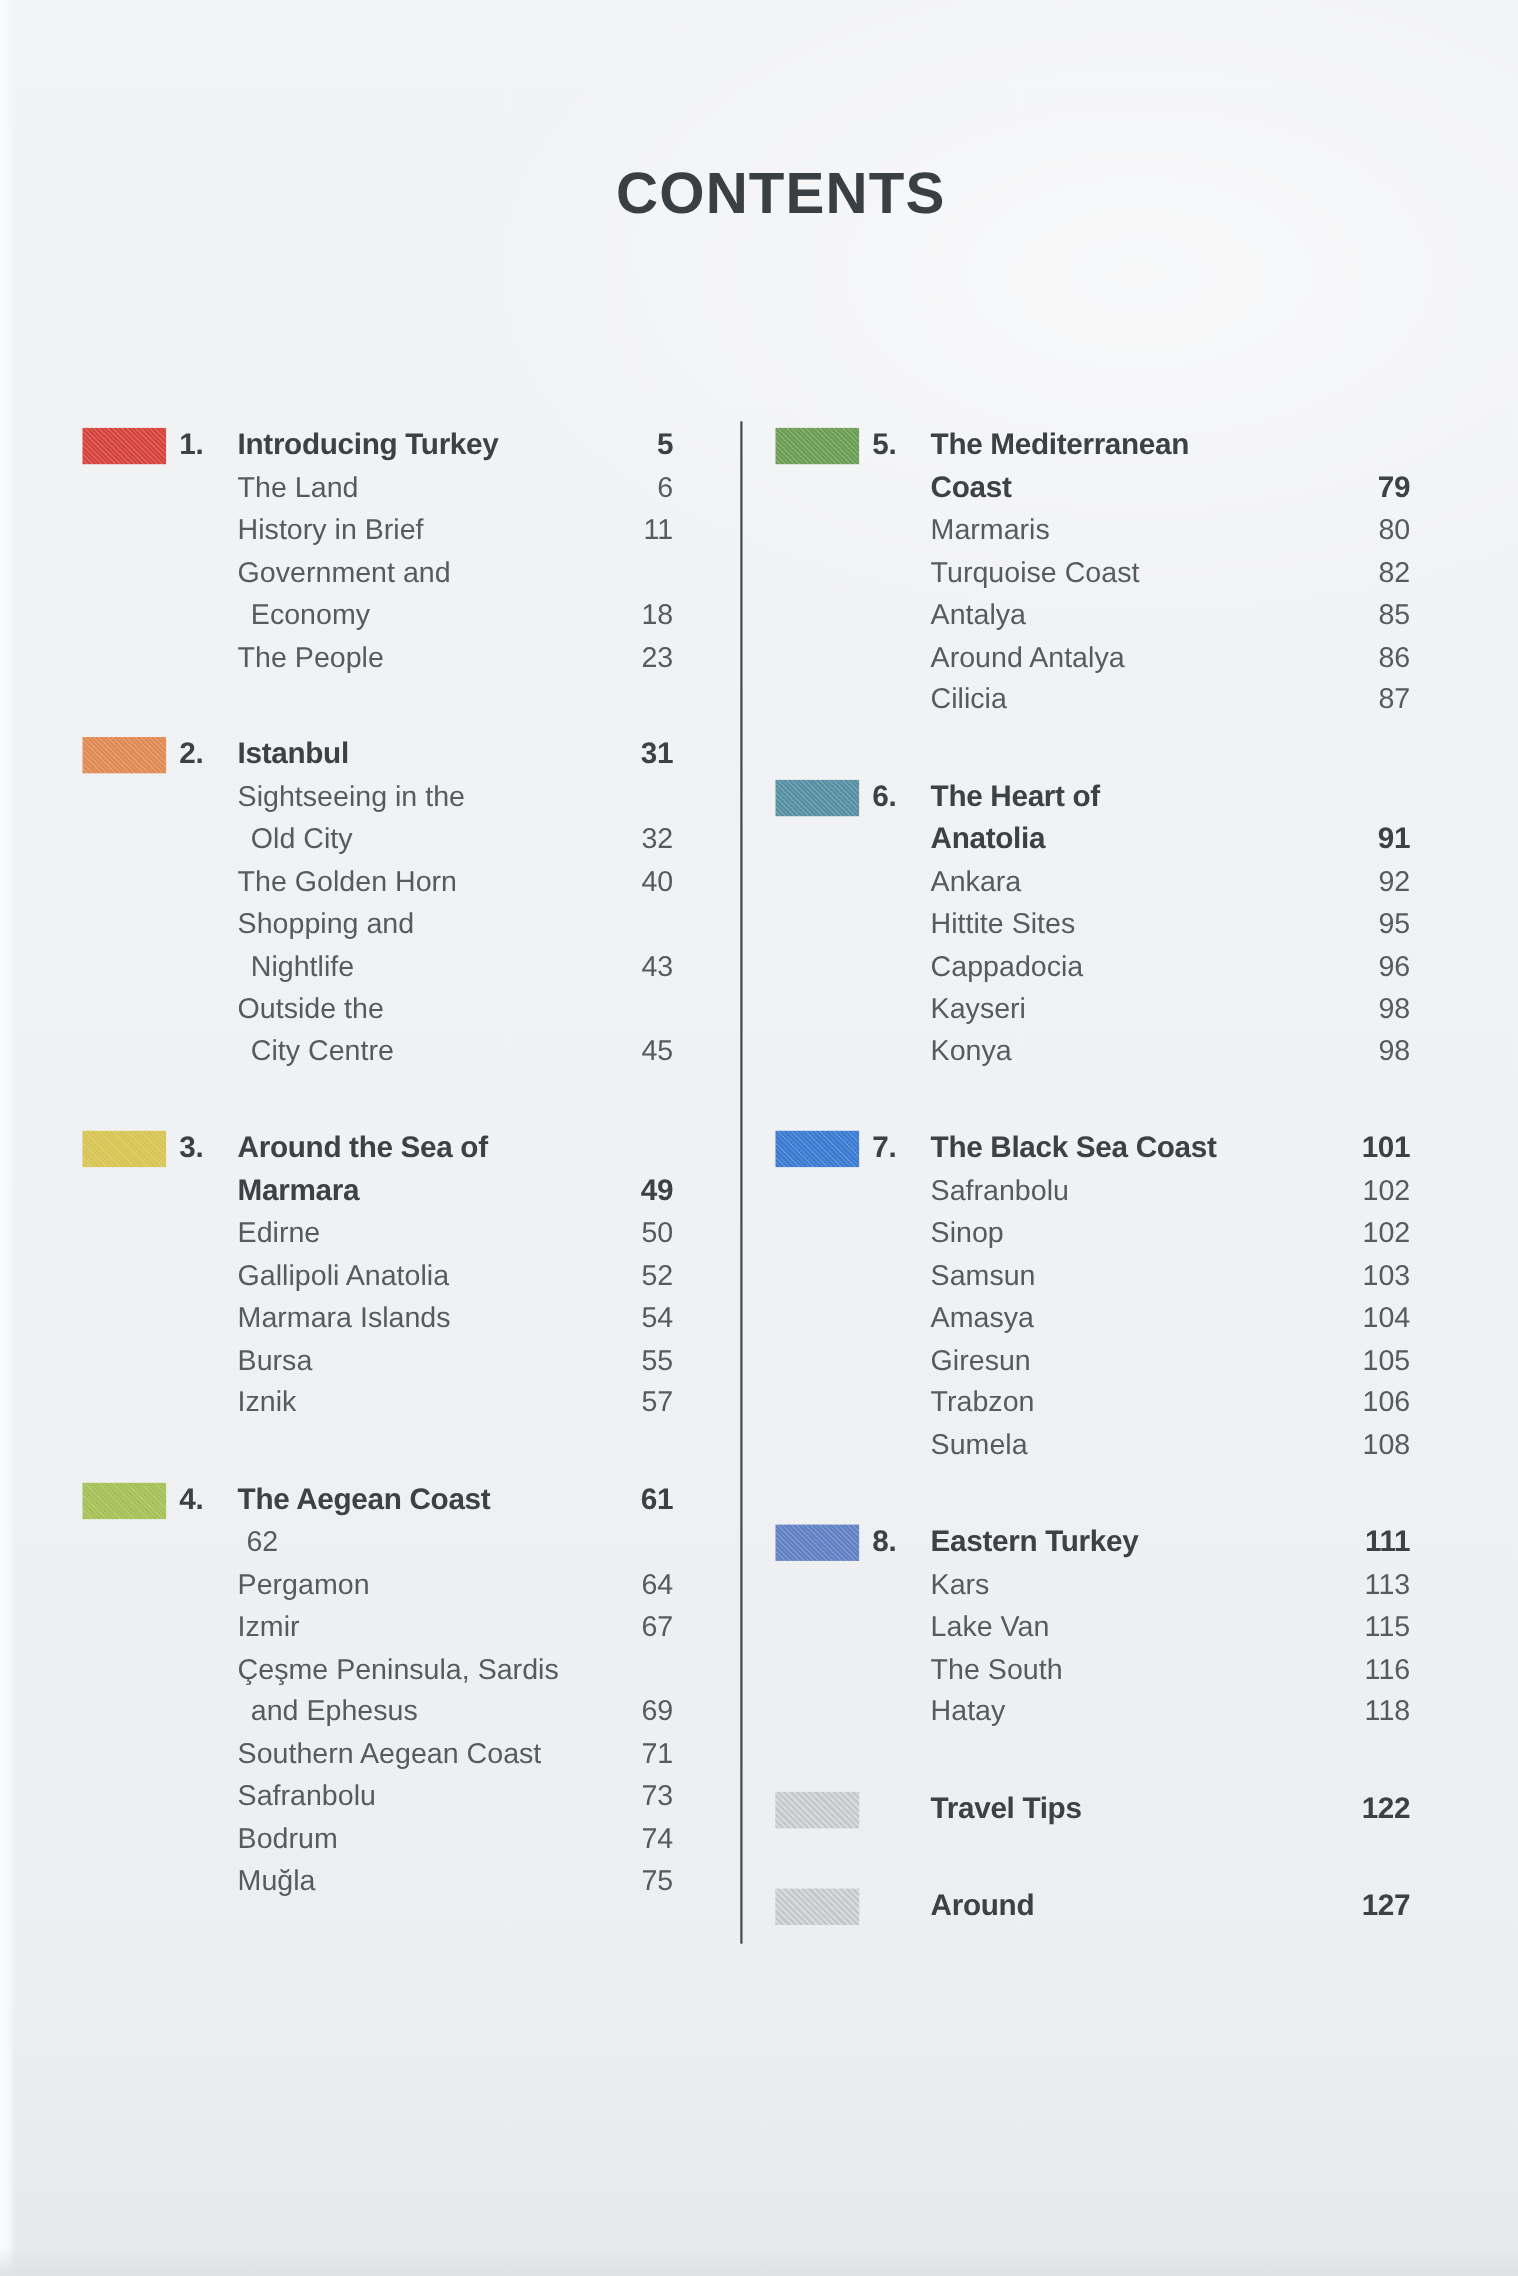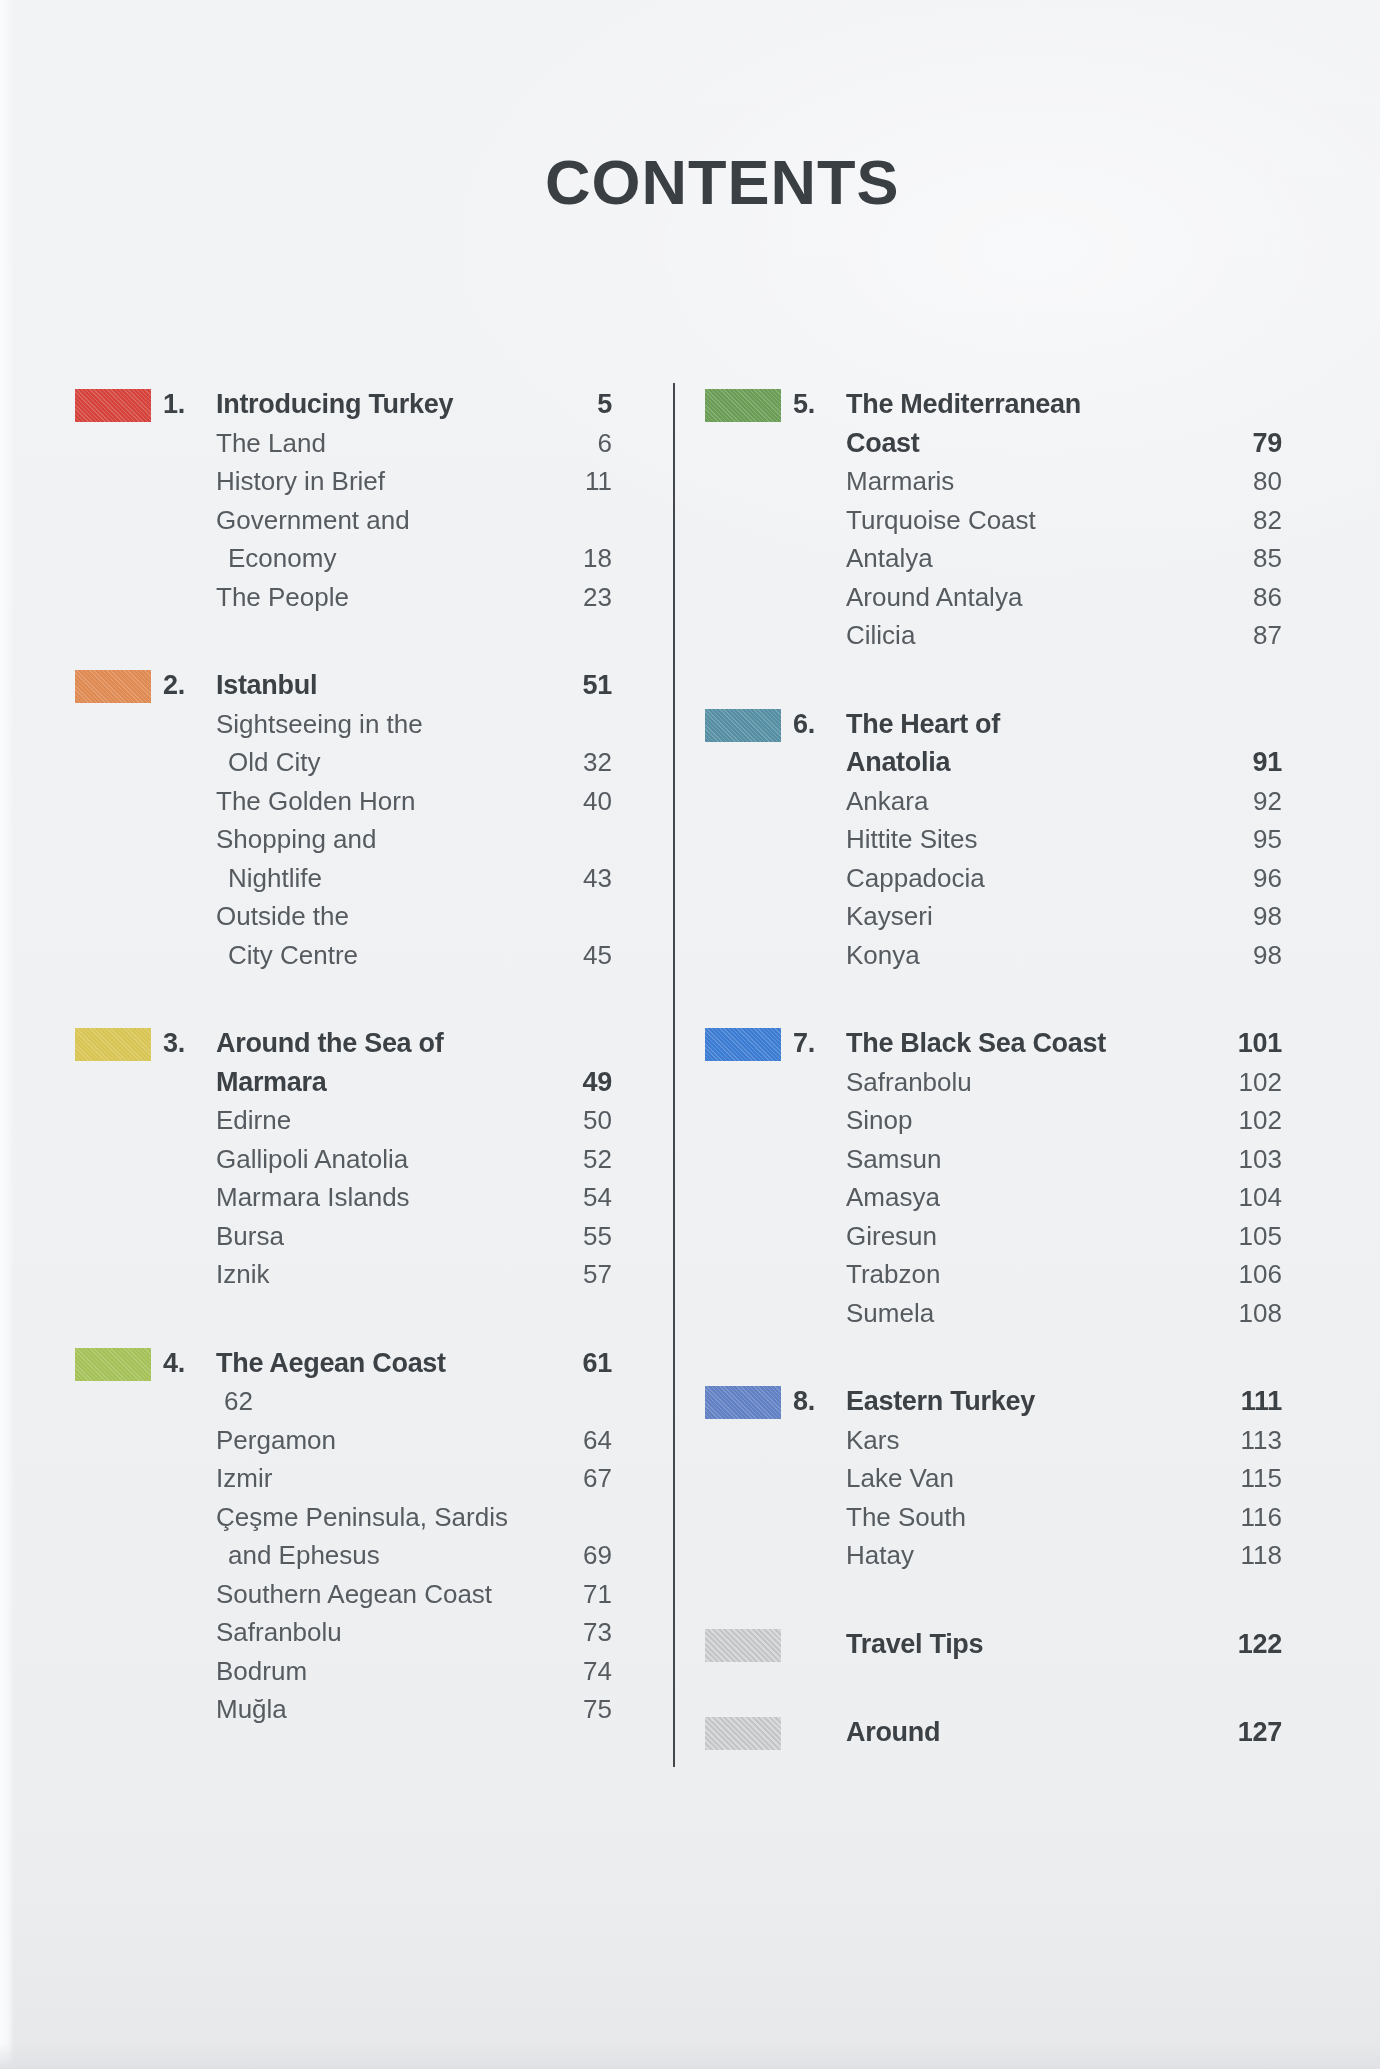--- a/index.html
+++ b/index.html
@@ -22,22 +22,22 @@
     position:absolute; left:0; bottom:0; width:100%; height:26px;
     background:linear-gradient(0deg,#dfe1e4 0%, rgba(223,225,228,0) 100%);
   }
   .sheen {
     position:absolute; inset:0;
     background:radial-gradient(ellipse 900px 500px at 75% 12%, rgba(255,255,255,.5), rgba(255,255,255,0) 70%);
     pointer-events:none;
   }
 
   .page-title {
-    position:absolute; left:545px; top:146px;
-    font-size:63px; font-weight:bold; letter-spacing:1px;
+    position:absolute; left:560px; top:146px;
+    font-size:53px; font-weight:bold; letter-spacing:1px;
     color:#3a3f44;
   }
 
   .divider {
     position:absolute; left:673px; top:383px;
     width:2px; height:1384px; background:#43484d;
   }
 
   .toc-col { position:absolute; top:385px; }
   .toc-col.left  { left:75px;  width:537px; }
@@ -121,21 +121,21 @@
         <span class="page-num">23</span>
       </div>
     </div>
     <div class="toc-section">
       <div class="toc-row header-row">
         <span class="gutter">
           <span class="swatch" style="background-color: rgb(223, 138, 82);"></span>
           <span class="sec-num">2.</span>
         </span>
         <span class="row-text">Istanbul</span>
-        <span class="page-num">51</span>
+        <span class="page-num">31</span>
       </div>
       <div class="toc-row">
         <span class="gutter"></span>
         <span class="row-text">Sightseeing in the</span>
         <span class="page-num"></span>
       </div>
       <div class="toc-row">
         <span class="gutter"></span>
         <span class="row-text indent">Old City</span>
         <span class="page-num">32</span>

